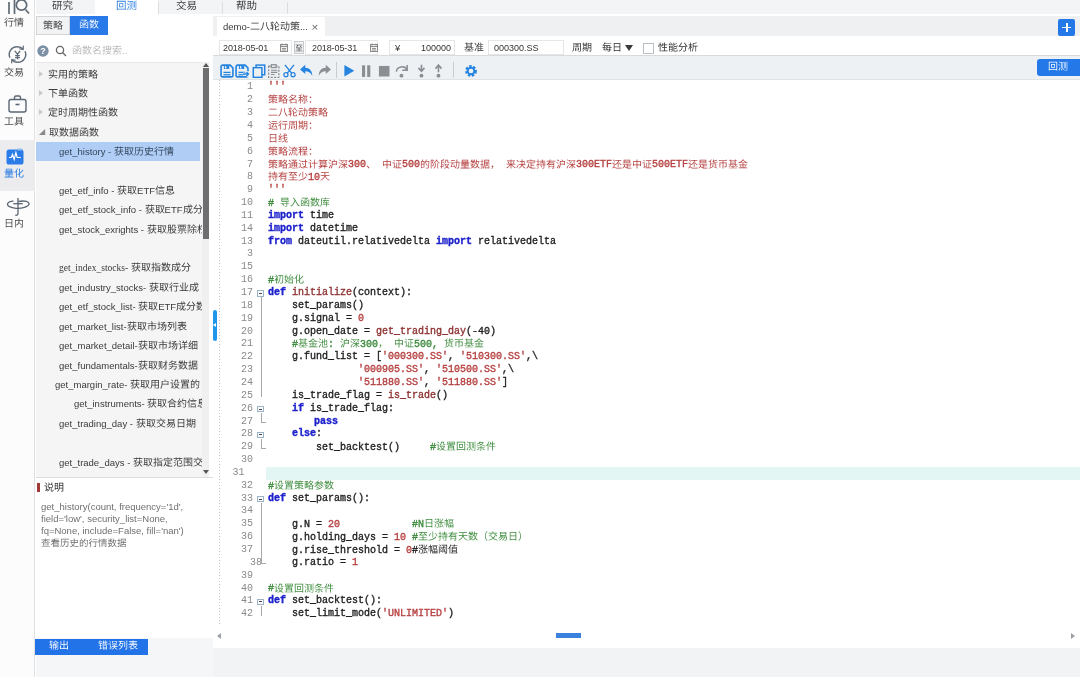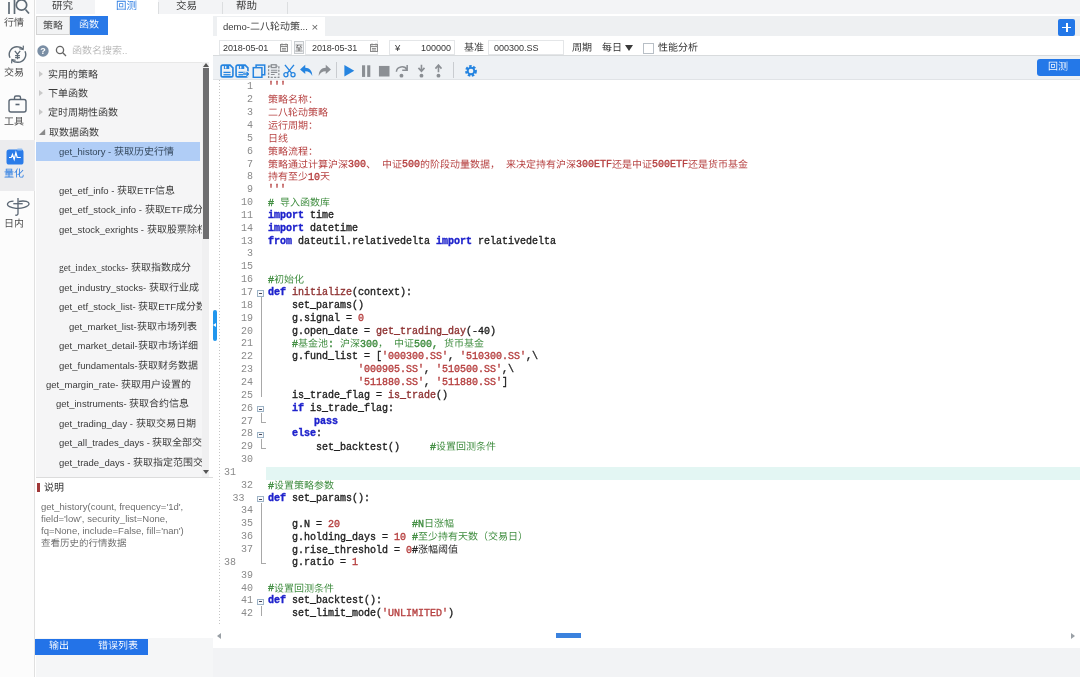--- a/index.html
+++ b/index.html
@@ -196,21 +196,21 @@
         <use href="#z6210" x="400"></use>
       </svg></div>
 <div style="position:absolute;left:0;top:234.3px;width:164px;height:19.4px;line-height:19.4px;color:#3a3a3a;white-space:nowrap;padding-left:23px;">get_etf_stock_list- <svg class="cj" style="width:20px;height:10px" viewBox="0 0 200 100">
         <use href="#z83b7"></use>
         <use href="#z53d6" x="100"></use>
       </svg>ETF<svg class="cj" style="width:30px;height:10px" viewBox="0 0 300 100">
         <use href="#z6210"></use>
         <use href="#z5206" x="100"></use>
         <use href="#z6570" x="200"></use>
       </svg></div>
-<div style="position:absolute;left:0;top:253.7px;width:164px;height:19.4px;line-height:19.4px;color:#3a3a3a;white-space:nowrap;padding-left:33px;">get_market_list-<svg class="cj" style="width:60px;height:10px" viewBox="0 0 600 100">
+<div style="position:absolute;left:0;top:253.7px;width:164px;height:19.4px;line-height:19.4px;color:#3a3a3a;white-space:nowrap;padding-left:23px;">get_market_list-<svg class="cj" style="width:60px;height:10px" viewBox="0 0 600 100">
         <use href="#z83b7"></use>
         <use href="#z53d6" x="100"></use>
         <use href="#z5e02" x="200"></use>
         <use href="#z573a" x="300"></use>
         <use href="#z5217" x="400"></use>
         <use href="#z8868" x="500"></use>
       </svg></div>
 <div style="position:absolute;left:0;top:273.1px;width:164px;height:19.4px;line-height:19.4px;color:#3a3a3a;white-space:nowrap;padding-left:23px;">get_market_detail-<svg class="cj" style="width:60px;height:10px" viewBox="0 0 600 100">
         <use href="#z83b7"></use>
         <use href="#z53d6" x="100"></use>
@@ -220,51 +220,44 @@
         <use href="#z7ec6" x="500"></use>
       </svg></div>
 <div style="position:absolute;left:0;top:292.5px;width:164px;height:19.4px;line-height:19.4px;color:#3a3a3a;white-space:nowrap;padding-left:23px;">get_fundamentals-<svg class="cj" style="width:60px;height:10px" viewBox="0 0 600 100">
         <use href="#z83b7"></use>
         <use href="#z53d6" x="100"></use>
         <use href="#z8d22" x="200"></use>
         <use href="#z52a1" x="300"></use>
         <use href="#z6570" x="400"></use>
         <use href="#z636e" x="500"></use>
       </svg></div>
-<div style="position:absolute;left:0;top:311.9px;width:164px;height:19.4px;line-height:19.4px;color:#3a3a3a;white-space:nowrap;padding-left:10px;">get_margin_rate- <svg class="cj" style="width:70px;height:10px" viewBox="0 0 700 100">
+<div style="position:absolute;left:0;top:311.9px;width:164px;height:19.4px;line-height:19.4px;color:#3a3a3a;white-space:nowrap;padding-left:10px;text-align:right;">get_margin_rate- <svg class="cj" style="width:70px;height:10px" viewBox="0 0 700 100">
         <use href="#z83b7"></use>
         <use href="#z53d6" x="100"></use>
         <use href="#z7528" x="200"></use>
         <use href="#z6237" x="300"></use>
         <use href="#z8bbe" x="400"></use>
         <use href="#z7f6e" x="500"></use>
         <use href="#z7684" x="600"></use>
       </svg></div>
-<div style="position:absolute;left:0;top:331.3px;width:164px;height:19.4px;line-height:19.4px;color:#3a3a3a;white-space:nowrap;padding-left:20px;">get_instruments- <svg class="cj" style="width:60px;height:10px" viewBox="0 0 600 100">
+<div style="position:absolute;left:0;top:331.3px;width:164px;height:19.4px;line-height:19.4px;color:#3a3a3a;white-space:nowrap;padding-left:38px;">get_instruments- <svg class="cj" style="width:60px;height:10px" viewBox="0 0 600 100">
         <use href="#z83b7"></use>
         <use href="#z53d6" x="100"></use>
         <use href="#z5408" x="200"></use>
         <use href="#z7ea6" x="300"></use>
         <use href="#z4fe1" x="400"></use>
         <use href="#z606f" x="500"></use>
       </svg></div>
 <div style="position:absolute;left:0;top:350.7px;width:164px;height:19.4px;line-height:19.4px;color:#3a3a3a;white-space:nowrap;padding-left:23px;">get_trading_day - <svg class="cj" style="width:60px;height:10px" viewBox="0 0 600 100">
         <use href="#z83b7"></use>
         <use href="#z53d6" x="100"></use>
         <use href="#z4ea4" x="200"></use>
         <use href="#z6613" x="300"></use>
         <use href="#z65e5" x="400"></use>
         <use href="#z671f" x="500"></use>
-      </svg></div>
-<div style="position:absolute;left:0;top:370.1px;width:164px;height:19.4px;line-height:19.4px;color:#3a3a3a;white-space:nowrap;padding-left:23px;">get_all_trades_days - <svg class="cj" style="width:50px;height:10px" viewBox="0 0 500 100">
-        <use href="#z83b7"></use>
-        <use href="#z53d6" x="100"></use>
-        <use href="#z5168" x="200"></use>
-        <use href="#z90e8" x="300"></use>
-        <use href="#z4ea4" x="400"></use>
       </svg></div>
 <div style="position:absolute;left:0;top:389.5px;width:164px;height:19.4px;line-height:19.4px;color:#3a3a3a;white-space:nowrap;padding-left:23px;">get_trade_days - <svg class="cj" style="width:70px;height:10px" viewBox="0 0 700 100">
         <use href="#z83b7"></use>
         <use href="#z53d6" x="100"></use>
         <use href="#z6307" x="200"></use>
         <use href="#z5b9a" x="300"></use>
         <use href="#z8303" x="400"></use>
         <use href="#z56f4" x="500"></use>
         <use href="#z4ea4" x="600"></use>
       </svg></div>
@@ -631,32 +624,32 @@
           <use href="#z7f6e" x="100"></use>
           <use href="#z56de" x="200"></use>
           <use href="#z6d4b" x="300"></use>
           <use href="#z6761" x="400"></use>
           <use href="#z4ef6" x="500"></use>
         </svg></span></div>
 <div class="mono ab" style="left:11px;top:361.20px;width:29px;height:12.85px;line-height:12.85px;text-align:right;color:#8a8a8a">29</div>
 <div class="mono code ab" style="left:55px;top:374.05px;height:12.85px;line-height:12.85px;color:#1f1f1f"></div>
 <div class="mono ab" style="left:11px;top:374.05px;width:29px;height:12.85px;line-height:12.85px;text-align:right;color:#8a8a8a">30</div>
 <div class="mono code ab" style="left:55px;top:386.90px;height:12.85px;line-height:12.85px;color:#1f1f1f"></div>
-<div class="mono ab" style="left:11px;top:386.90px;width:29px;height:12.85px;line-height:12.85px;text-align:left;color:#8a8a8a">31</div>
+<div class="mono ab" style="left:11px;top:386.90px;width:29px;height:12.85px;line-height:12.85px;text-align:center;color:#8a8a8a">31</div>
 <div class="mono code ab" style="left:55px;top:399.75px;height:12.85px;line-height:12.85px;color:#1f1f1f"><span class="cm">#<svg class="cj" style="width:60px;height:10px" viewBox="0 0 600 100">
           <use href="#z8bbe"></use>
           <use href="#z7f6e" x="100"></use>
           <use href="#z7b56" x="200"></use>
           <use href="#z7565" x="300"></use>
           <use href="#z53c2" x="400"></use>
           <use href="#z6570" x="500"></use>
         </svg></span></div>
 <div class="mono ab" style="left:11px;top:399.75px;width:29px;height:12.85px;line-height:12.85px;text-align:right;color:#8a8a8a">32</div>
 <div class="mono code ab" style="left:55px;top:412.60px;height:12.85px;line-height:12.85px;color:#1f1f1f"><span class="kw">def</span> set_params():</div>
-<div class="mono ab" style="left:11px;top:412.60px;width:29px;height:12.85px;line-height:12.85px;text-align:center;color:#8a8a8a">33</div>
+<div class="mono ab" style="left:11px;top:412.60px;width:29px;height:12.85px;line-height:12.85px;text-align:right;color:#8a8a8a">33</div>
 <div class="mono code ab" style="left:55px;top:425.45px;height:12.85px;line-height:12.85px;color:#1f1f1f"></div>
 <div class="mono ab" style="left:11px;top:425.45px;width:29px;height:12.85px;line-height:12.85px;text-align:right;color:#8a8a8a">34</div>
 <div class="mono code ab" style="left:55px;top:438.30px;height:12.85px;line-height:12.85px;color:#1f1f1f">    g.N = <span class="st">20</span>            <span class="cm">#N<svg class="cj" style="width:30px;height:10px" viewBox="0 0 300 100">
           <use href="#z65e5"></use>
           <use href="#z6da8" x="100"></use>
           <use href="#z5e45" x="200"></use>
         </svg></span></div>
 <div class="mono ab" style="left:11px;top:438.30px;width:29px;height:12.85px;line-height:12.85px;text-align:right;color:#8a8a8a">35</div>
 <div class="mono code ab" style="left:55px;top:451.15px;height:12.85px;line-height:12.85px;color:#1f1f1f">    g.holding_days = <span class="st">10</span> <span class="cm">#<svg class="cj" style="width:110px;height:10px" viewBox="0 0 1100 100">
           <use href="#z81f3"></use>
@@ -673,21 +666,21 @@
         </svg></span></div>
 <div class="mono ab" style="left:11px;top:451.15px;width:29px;height:12.85px;line-height:12.85px;text-align:right;color:#8a8a8a">36</div>
 <div class="mono code ab" style="left:55px;top:464.00px;height:12.85px;line-height:12.85px;color:#1f1f1f">    g.rise_threshold = <span class="st">0</span>#<svg class="cj" style="width:40px;height:10px" viewBox="0 0 400 100">
         <use href="#z6da8"></use>
         <use href="#z5e45" x="100"></use>
         <use href="#z9608" x="200"></use>
         <use href="#z503c" x="300"></use>
       </svg></div>
 <div class="mono ab" style="left:11px;top:464.00px;width:29px;height:12.85px;line-height:12.85px;text-align:right;color:#8a8a8a">37</div>
 <div class="mono code ab" style="left:55px;top:476.85px;height:12.85px;line-height:12.85px;color:#1f1f1f">    g.ratio = <span class="st">1</span></div>
-<div class="mono ab" style="left:11px;top:476.85px;width:29px;height:12.85px;line-height:12.85px;text-align:left;color:#8a8a8a">38</div>
+<div class="mono ab" style="left:20px;top:476.85px;width:29px;height:12.85px;line-height:12.85px;text-align:right;color:#8a8a8a">38</div>
 <div class="mono code ab" style="left:55px;top:489.70px;height:12.85px;line-height:12.85px;color:#1f1f1f"></div>
 <div class="mono ab" style="left:11px;top:489.70px;width:29px;height:12.85px;line-height:12.85px;text-align:right;color:#8a8a8a">39</div>
 <div class="mono code ab" style="left:55px;top:502.55px;height:12.85px;line-height:12.85px;color:#1f1f1f"><span class="cm">#<svg class="cj" style="width:60px;height:10px" viewBox="0 0 600 100">
           <use href="#z8bbe"></use>
           <use href="#z7f6e" x="100"></use>
           <use href="#z56de" x="200"></use>
           <use href="#z6d4b" x="300"></use>
           <use href="#z6761" x="400"></use>
           <use href="#z4ef6" x="500"></use>
         </svg></span></div>

